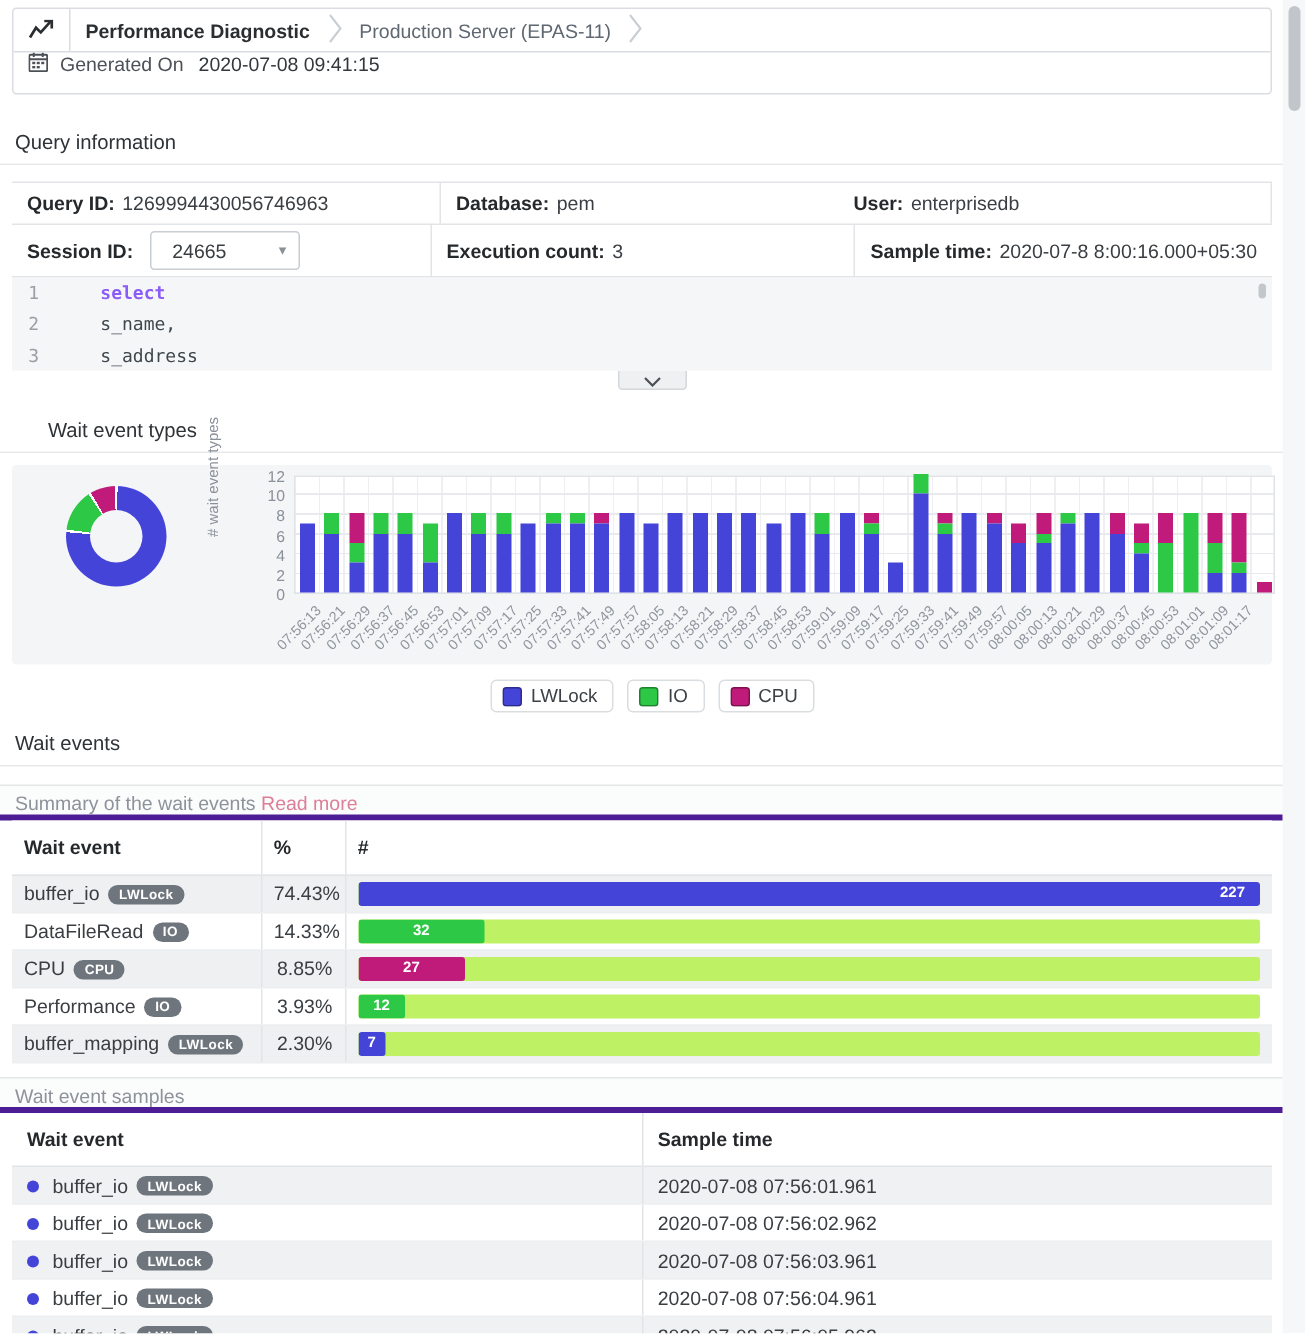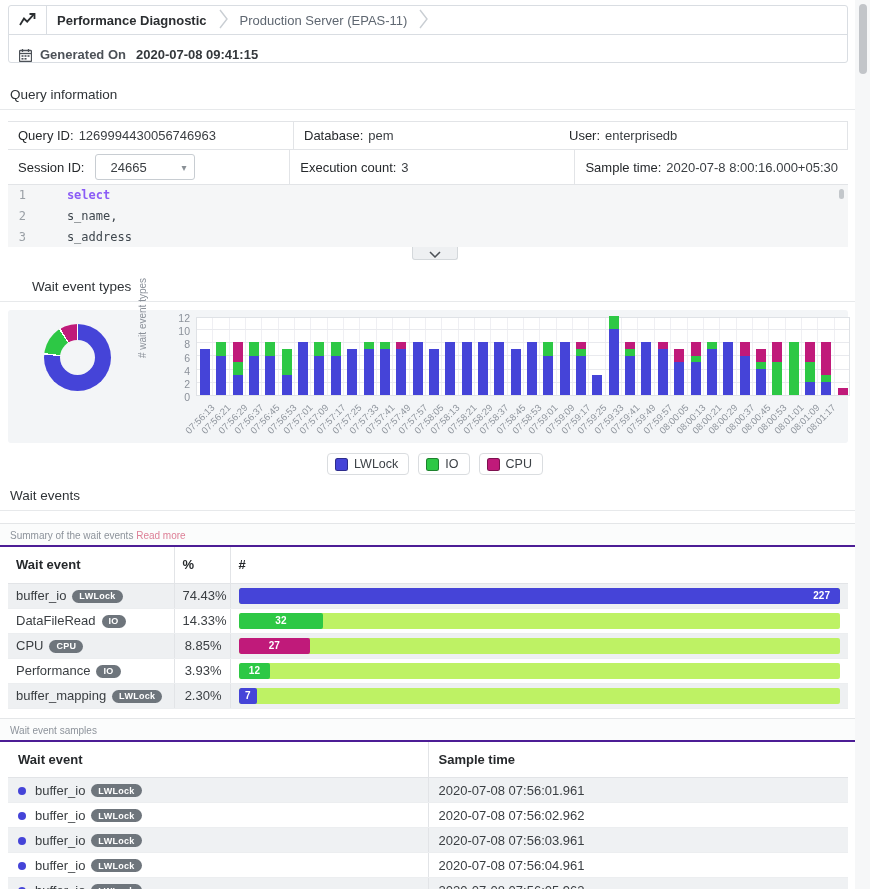--- a/index.html
+++ b/index.html
@@ -8,38 +8,38 @@
   .page { position:relative; width:870px; height:889px; background:#fff; overflow:hidden; }
 
   
   .topbox { position:absolute; left:8px; top:5px; width:840px; border:1px solid #d9dde2; border-radius:3px; background:#fff; }
   .crumb-row { display:flex; align-items:center; height:29px; border-bottom:1px solid #d9dde2; }
   .crumb-icon { display:flex; align-items:center; justify-content:center; width:38px; height:100%; border-right:1px solid #d9dde2; }
   .crumb { padding:0 10px; white-space:nowrap; cursor:default; }
   .crumb.main { font-weight:bold; color:#2b2e31; }
   .crumb.sub { color:#5f6771; }
   .sep-ic { margin:0 2px; }
-  .gen-row { display:flex; align-items:flex-end; height:27px; padding-left:10px; color:#4c5157;font-weight:bold; }
+  .gen-row { display:flex; align-items:flex-start; height:27px; padding-left:10px; color:#4c5157; }
   .gen-row .cal { margin-right:8px; display:flex; }
   .gen-label { color:#4c5157; margin-right:10px; }
   .gen-value { color:#34383c; }
 
   
   .section-title { margin:0 10px; color:#2f3337; font-size:13.5px; }
   .hr { height:1px; background:#e7e9eb; margin:7px 0 0 0; }
   .st-query   { margin-top:20px; }
   .st-types   { margin-top:19px;margin-left:32px; }
   .st-events  { margin-top:13px; }
 
   
   .info-grid { margin:11px 8px 0 8px; width:840px; border-top:1px solid #e2e4e7; border-bottom:1px solid #e2e4e7; }
   .info-row { display:flex; }
   .info-row.r1 { border-bottom:1px solid #e2e4e7; }
   .cell { padding:6px 10px; display:flex; align-items:center; }
-  .cell .lbl { font-weight:normal; color:#26292c; margin-right:5px; white-space:nowrap; }
+  .cell .lbl { font-weight:bold; color:#26292c; margin-right:5px; white-space:nowrap; }
   .cell .val { color:#3a3e42; white-space:nowrap; }
   .c1 { width:286px; border-right:1px solid #e2e4e7; }
   .c2 { width:289px; border-right:1px solid #e2e4e7; }
   .c3 { flex:1; }
   .r2 .cell { padding-top:4px; padding-bottom:4px; min-height:33px; }
   .session-select { display:flex; align-items:center; justify-content:space-between; width:100px; height:26px; margin-left:6px;
     border:1px solid #c8cdd2; border-radius:3px; background:#fff; padding:0 8px 0 14px; cursor:pointer; color:#3a3e42; }
   .session-select .caret { color:#8a9096; font-size:10px; }
 
   
@@ -72,21 +72,21 @@
     transform:rotate(-45deg); transform-origin:100% 0; }
 
   
   .legend { display:flex; justify-content:center; gap:9px; margin-top:10px; }
   .legend-item { display:flex; align-items:center; gap:6px; background:#fff; border:1px solid #dadde0; border-radius:4px;
     padding:3px 10px 3px 7px; font-size:12.5px; color:#3c4146; cursor:pointer; }
   .legend-swatch { width:13px; height:13px; border-radius:2.5px; }
 
   
   .subbar { margin-top:12px; height:24px; line-height:23px; padding:0 10px; background:#fbfcfc;
-    border-top:1px solid #e4e6e8; border-bottom:2px solid #4c1d95; color:#8d939b; font-size:10px; }
+    border-top:1px solid #e4e6e8; border-bottom:4px solid #4c1d95; color:#8d939b; font-size:13px; }
   .subbar .readmore { color:#dd7f96; text-decoration:none; cursor:pointer; }
   .subbar.samples { margin-top:9px; }
 
   
   table { border-collapse:collapse; table-layout:fixed; }
   .sumtable { margin:0 8px; width:840px; }
   .sumtable th { text-align:left; font-weight:bold; color:#26292c; font-size:13px; height:36px; padding:0 8px; background:#fff;
     border-bottom:1px solid #e2e4e7; }
   .sumtable th + th, .sumtable td + td { border-left:1px solid #e2e4e7; }
   .sumtable td { height:25px; padding:0 8px; font-size:13px; color:#3a3e42; border-bottom:1px solid #eceef0; }

